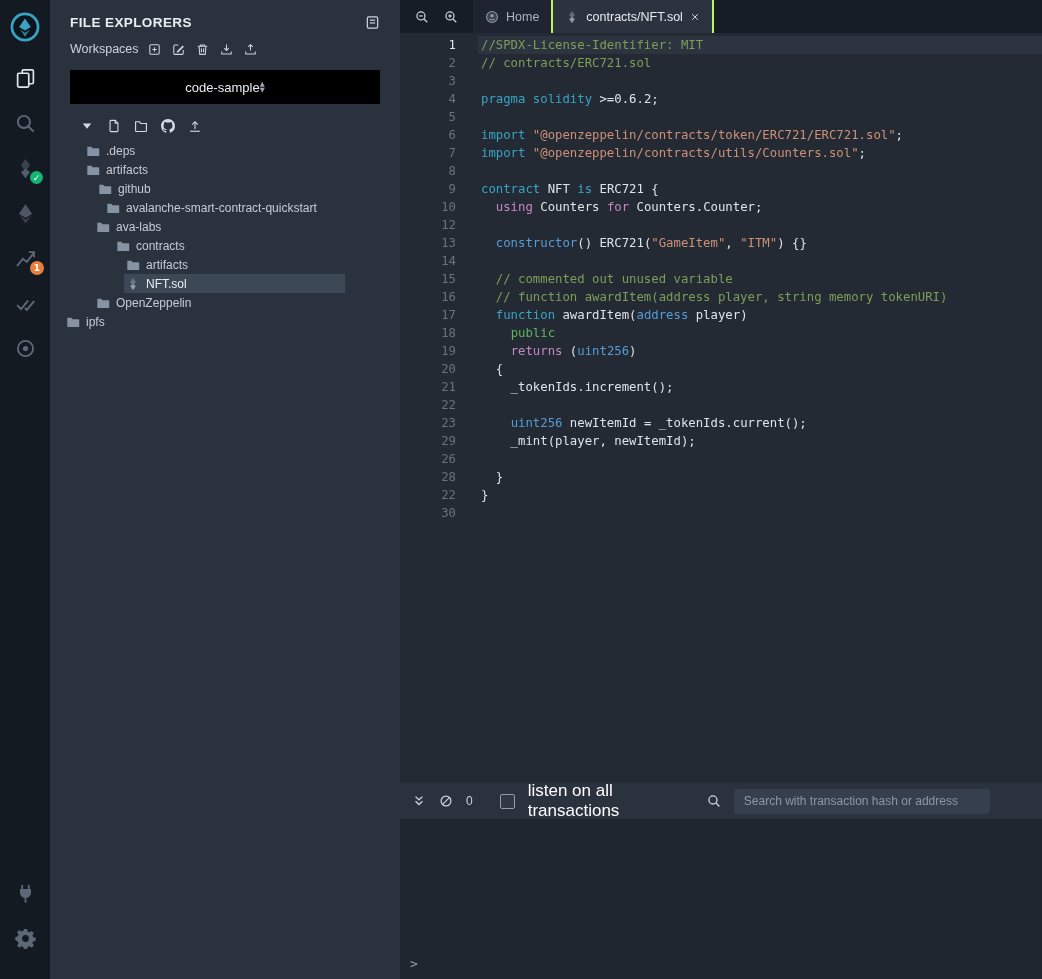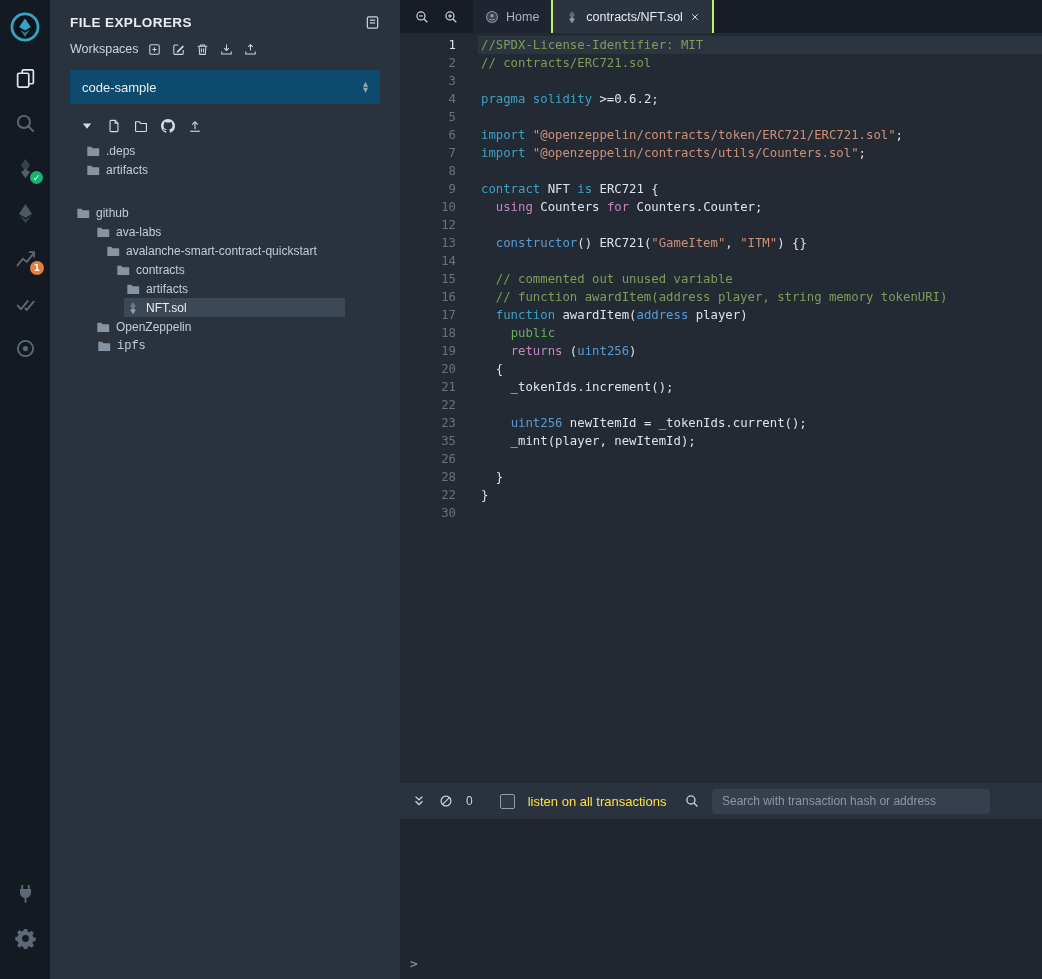--- a/index.html
+++ b/index.html
@@ -27,22 +27,22 @@
   .filepanel{width:350px;background:#2a323e;flex:none;display:flex;flex-direction:column;color:#c7cfd8}
   .fp-header{display:flex;justify-content:space-between;align-items:center;padding:15px 20px 8px}
   .fp-title{font-size:13.5px;font-weight:700;color:#e9edf2;letter-spacing:.4px}
   .ic{display:inline-flex;align-items:center;justify-content:center;color:#ccd4dd}
   .ic svg{width:14px;height:14px}
   .hdr-ic svg{width:15px;height:15px}
   .ws-row{display:flex;align-items:center;padding:4px 20px;font-size:12.5px;color:#ccd4dd}
   .ws-actions{display:inline-flex;gap:11px;margin-left:9px}
   .ws-actions .ic{cursor:pointer}
   .ws-actions .ic svg{width:13px;height:13px}
-  .ws-select{margin:10px 20px 0;height:34px;background:#0c4a6e;display:flex;align-items:center;
-    justify-content:space-between;padding:0 12px;font-size:13px;color:#e9edf2;cursor:pointer}
+  .ws-select{margin:10px 20px 0;height:34px;background:#000000;display:flex;align-items:center;
+    justify-content:center;padding:0 12px;font-size:13px;color:#e9edf2;cursor:pointer}
   .updown{display:flex;flex-direction:column;color:#9aa4b2;font-size:6.5px;line-height:6px;
     font-family:"DejaVu Sans",sans-serif}
   .tree-toolbar{display:flex;align-items:center;gap:13px;padding:15px 20px 8px 30px}
   .tree-toolbar .ic{color:#d3dae2;cursor:pointer}
   .tree{font-size:12px;color:#c3ccd6}
   .tree-row{height:19px;display:flex;cursor:pointer;white-space:nowrap}
   .tree-inner{display:flex;align-items:center;gap:6px;height:100%;flex:1;margin-right:55px;
     padding-left:2px;overflow:hidden}
   .tree-row.selected .tree-inner{background:#3d4856;color:#e9edf2}
   .tree-ic svg{width:14px;height:14px}
@@ -69,21 +69,21 @@
   .tk-d{color:#dde3ea}.tk-c{color:#7d9d58}.tk-k{color:#3aa3c4}.tk-p{color:#c586c0}
   .tk-b{color:#569cd6}.tk-g{color:#62b35e}.tk-s{color:#ce9178}
 
   
   .term-toolbar{height:36px;background:#2a323e;display:flex;align-items:center;padding:0 12px;
     gap:13px;flex:none;color:#b6bfca}
   .term-toolbar .ic{cursor:pointer}
   .t-count{font-size:12px;color:#cdd4dd}
   .t-checkbox{width:15px;height:15px;border:1px solid #929caa;border-radius:2px;background:#2f3844;
     margin-left:14px;cursor:pointer;flex:none}
-  .t-listen{font-size:13px;color:#fde047}
+  .t-listen{font-size:17px;color:#ffffff}
   .t-search{margin-left:auto;cursor:default}
   .t-input{width:278px;height:25px;background:#353f4d;border:none;border-radius:4px;padding:0 10px;
     font-size:12px;color:#dfe4ea;font-family:"Liberation Sans",sans-serif;margin-right:40px;outline:none}
   .t-input::placeholder{color:#8d97a5}
   .terminal-body{height:160px;background:#1f2630;flex:none;position:relative;
     font-family:"DejaVu Sans Mono",monospace;font-size:13px;color:#95a0ad}
   .t-prompt{position:absolute;left:10px;bottom:8px}
 </style>
 </head>
 <body>
@@ -265,48 +265,48 @@
         <div class="tree-row" style="padding-left: 34px;">
           <span class="tree-inner">
             <span class="ic tree-ic folder-tint">
               <svg viewBox="0 0 16 16" fill="currentColor" stroke="none">
                 <path d="M1.5 3 h4.5 l1.4 1.8 h7.1 a.6 .6 0 0 1 .6 .6 v7.6 a.6 .6 0 0 1 -.6 .6 H2.1 a.6 .6 0 0 1 -.6 -.6 Z"></path>
               </svg>
             </span>
             <span>artifacts</span>
           </span>
         </div>
-        <div class="tree-row" style="padding-left: 24px; margin-top: 24px;">
+        <div class="tree-row" style="padding-left: 46px;">
           <span class="tree-inner">
             <span class="ic tree-ic folder-tint">
               <svg viewBox="0 0 16 16" fill="currentColor" stroke="none">
                 <path d="M1.5 3 h4.5 l1.4 1.8 h7.1 a.6 .6 0 0 1 .6 .6 v7.6 a.6 .6 0 0 1 -.6 .6 H2.1 a.6 .6 0 0 1 -.6 -.6 Z"></path>
               </svg>
             </span>
             <span>github</span>
           </span>
         </div>
+        <div class="tree-row" style="padding-left: 54px;">
+          <span class="tree-inner">
+            <span class="ic tree-ic folder-tint">
+              <svg viewBox="0 0 16 16" fill="currentColor" stroke="none">
+                <path d="M1.5 3 h4.5 l1.4 1.8 h7.1 a.6 .6 0 0 1 .6 .6 v7.6 a.6 .6 0 0 1 -.6 .6 H2.1 a.6 .6 0 0 1 -.6 -.6 Z"></path>
+              </svg>
+            </span>
+            <span>avalanche-smart-contract-quickstart</span>
+          </span>
+        </div>
         <div class="tree-row" style="padding-left: 44px;">
           <span class="tree-inner">
             <span class="ic tree-ic folder-tint">
               <svg viewBox="0 0 16 16" fill="currentColor" stroke="none">
                 <path d="M1.5 3 h4.5 l1.4 1.8 h7.1 a.6 .6 0 0 1 .6 .6 v7.6 a.6 .6 0 0 1 -.6 .6 H2.1 a.6 .6 0 0 1 -.6 -.6 Z"></path>
               </svg>
             </span>
             <span>ava-labs</span>
-          </span>
-        </div>
-        <div class="tree-row" style="padding-left: 54px;">
-          <span class="tree-inner">
-            <span class="ic tree-ic folder-tint">
-              <svg viewBox="0 0 16 16" fill="currentColor" stroke="none">
-                <path d="M1.5 3 h4.5 l1.4 1.8 h7.1 a.6 .6 0 0 1 .6 .6 v7.6 a.6 .6 0 0 1 -.6 .6 H2.1 a.6 .6 0 0 1 -.6 -.6 Z"></path>
-              </svg>
-            </span>
-            <span>avalanche-smart-contract-quickstart</span>
           </span>
         </div>
         <div class="tree-row" style="padding-left: 64px;">
           <span class="tree-inner">
             <span class="ic tree-ic folder-tint">
               <svg viewBox="0 0 16 16" fill="currentColor" stroke="none">
                 <path d="M1.5 3 h4.5 l1.4 1.8 h7.1 a.6 .6 0 0 1 .6 .6 v7.6 a.6 .6 0 0 1 -.6 .6 H2.1 a.6 .6 0 0 1 -.6 -.6 Z"></path>
               </svg>
             </span>
             <span>contracts</span>
@@ -336,21 +336,21 @@
         <div class="tree-row" style="padding-left: 44px;">
           <span class="tree-inner">
             <span class="ic tree-ic folder-tint">
               <svg viewBox="0 0 16 16" fill="currentColor" stroke="none">
                 <path d="M1.5 3 h4.5 l1.4 1.8 h7.1 a.6 .6 0 0 1 .6 .6 v7.6 a.6 .6 0 0 1 -.6 .6 H2.1 a.6 .6 0 0 1 -.6 -.6 Z"></path>
               </svg>
             </span>
             <span>OpenZeppelin</span>
           </span>
         </div>
-        <div class="tree-row" style="padding-left: 45px; font-family: Liberation Mono, monospace;">
+        <div class="tree-row" style="padding-left: 14px;">
           <span class="tree-inner">
             <span class="ic tree-ic folder-tint">
               <svg viewBox="0 0 16 16" fill="currentColor" stroke="none">
                 <path d="M1.5 3 h4.5 l1.4 1.8 h7.1 a.6 .6 0 0 1 .6 .6 v7.6 a.6 .6 0 0 1 -.6 .6 H2.1 a.6 .6 0 0 1 -.6 -.6 Z"></path>
               </svg>
             </span>
             <span>ipfs</span>
           </span>
         </div>
       </div>
@@ -420,21 +420,21 @@
         <div class="ed-row"><span class="ln">14</span><span class="code"></span></div>
         <div class="ed-row"><span class="ln">15</span><span class="code"><span class="tk-c">  // commented out unused variable</span></span></div>
         <div class="ed-row"><span class="ln">16</span><span class="code"><span class="tk-c">  // function awardItem(address player, string memory tokenURI)</span></span></div>
         <div class="ed-row"><span class="ln">17</span><span class="code"><span class="tk-d">  </span><span class="tk-k">function</span><span class="tk-d"> awardItem(</span><span class="tk-b">address</span><span class="tk-d"> player)</span></span></div>
         <div class="ed-row"><span class="ln">18</span><span class="code"><span class="tk-d">    </span><span class="tk-g">public</span></span></div>
         <div class="ed-row"><span class="ln">19</span><span class="code"><span class="tk-d">    </span><span class="tk-p">returns</span><span class="tk-d"> (</span><span class="tk-b">uint256</span><span class="tk-d">)</span></span></div>
         <div class="ed-row"><span class="ln">20</span><span class="code"><span class="tk-d">  {</span></span></div>
         <div class="ed-row"><span class="ln">21</span><span class="code"><span class="tk-d">    _tokenIds.increment();</span></span></div>
         <div class="ed-row"><span class="ln">22</span><span class="code"></span></div>
         <div class="ed-row"><span class="ln">23</span><span class="code"><span class="tk-d">    </span><span class="tk-b">uint256</span><span class="tk-d"> newItemId = _tokenIds.current();</span></span></div>
-        <div class="ed-row"><span class="ln">35</span><span class="code"><span class="tk-d">    _mint(player, newItemId);</span></span></div>
+        <div class="ed-row"><span class="ln">29</span><span class="code"><span class="tk-d">    _mint(player, newItemId);</span></span></div>
         <div class="ed-row"><span class="ln">26</span><span class="code"></span></div>
         <div class="ed-row"><span class="ln">28</span><span class="code"><span class="tk-d">  }</span></span></div>
         <div class="ed-row"><span class="ln">22</span><span class="code"><span class="tk-d">}</span></span></div>
         <div class="ed-row"><span class="ln">30</span><span class="code"></span></div>
       </div>
 
     <div class="term-toolbar">
       <span class="ic">
           <svg viewBox="0 0 16 16" fill="none" stroke="currentColor" stroke-width="1.5">
             <path d="M4 3 L8 6.6 12 3"></path>

